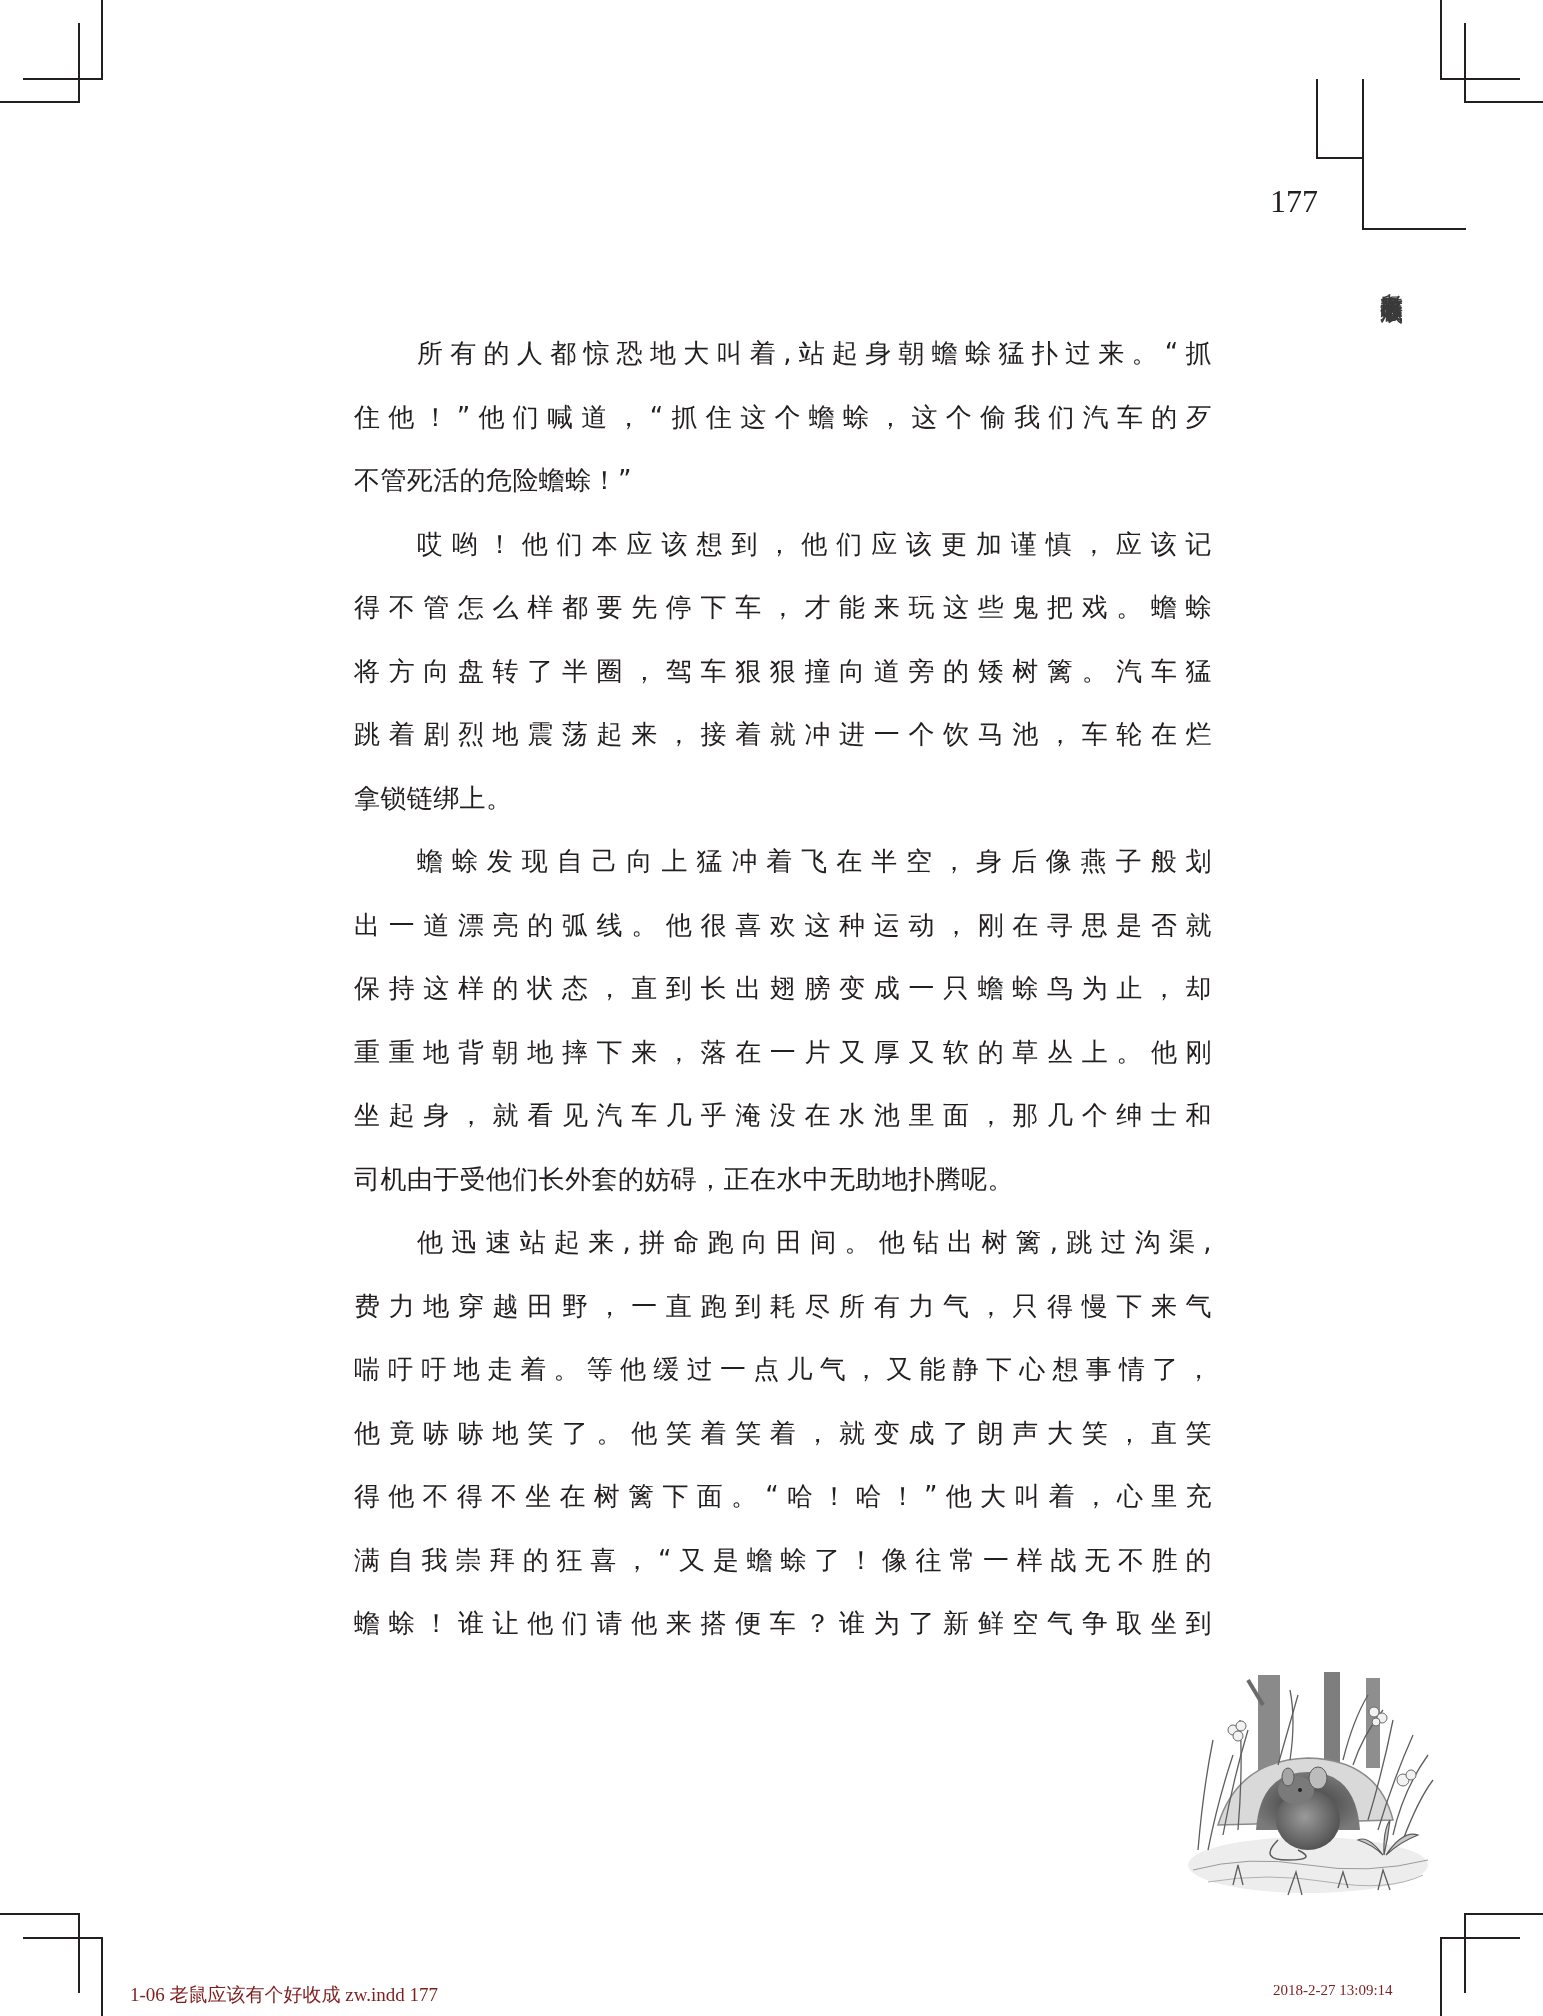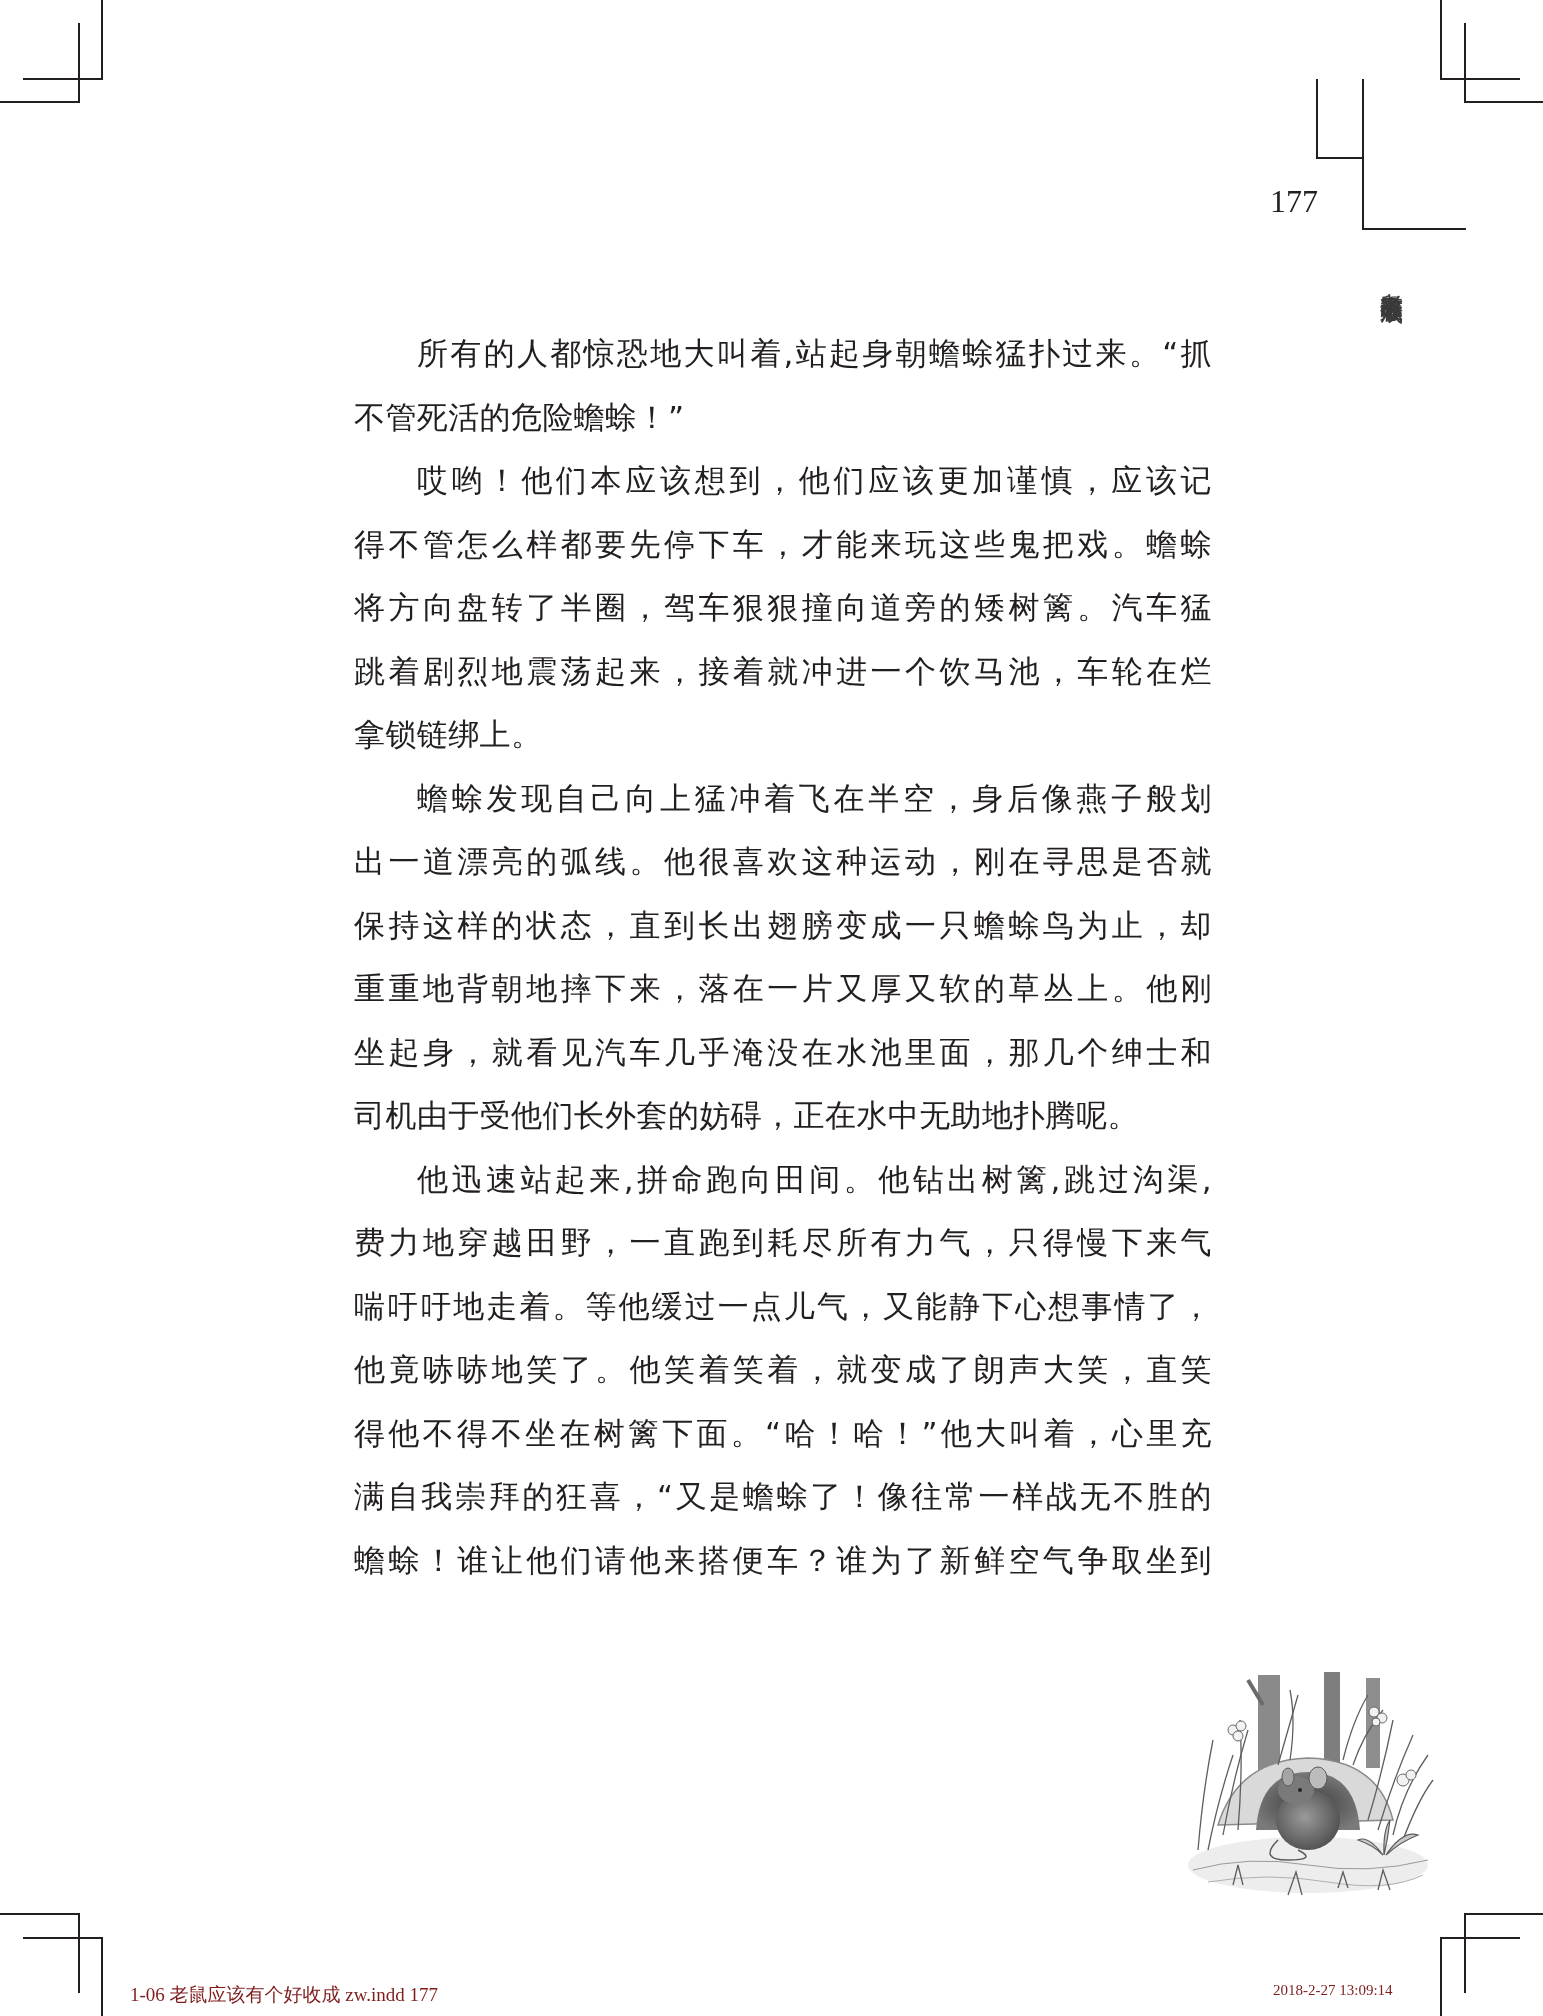--- a/index.html
+++ b/index.html
@@ -7,21 +7,21 @@
          font-family: "DejaVu Sans", sans-serif; color: #231f20; }
   .line { position: absolute; background: #231f20; }
   .h { height: 2px; }
   .v { width: 2px; }
   .page-number { position: absolute; left: 1270px; top: 183px; font-family: "Liberation Serif", "DejaVu Serif", serif;
                  font-size: 32px; color: #231f20; letter-spacing: 0px; }
   .running-title { position: absolute; left: 1375px; top: 275px; width: 30px;
                    font-size: 23px; line-height: 26px; color: #3a3a3a; text-align: center;
                    writing-mode: vertical-rl; letter-spacing: 1px; }
   .body-text { position: absolute; left: 354px; top: 322px; width: 858px; }
-  .para { margin: 0; font-size: 31px; line-height: 63.5px; text-align: justify; text-align-last: auto;
+  .para { margin: 0; font-size: 26px; line-height: 63.5px; text-align: justify; text-align-last: auto;
           color: #231f20; letter-spacing: 0.4px; }
   .para .ln { display: block; white-space: nowrap; text-align-last: justify; text-align: justify; }
   .para .ln.last { text-align-last: left; }
   .para .ln.indent { padding-left: 63px; }
   .illustration { position: absolute; left: 1178px; top: 1660px; width: 260px; height: 245px; }
   .footer-left { position: absolute; left: 130px; top: 1982px; font-family: "Liberation Serif", "DejaVu Serif", serif;
                  font-size: 19px; color: #7f1d1d; }
   .footer-right { position: absolute; left: 1273px; top: 1982px; font-family: "Liberation Serif", "DejaVu Serif", serif;
                   font-size: 15px; color: #7f1d1d; }
 </style>
@@ -52,20 +52,21 @@
 <div class="line h" style="left:1316px; top:157px; width:47px;"></div>
 <div class="line v" style="left:1362px; top:79px; height:151px;"></div>
 <div class="line h" style="left:1362px; top:228px; width:104px;"></div>
 
 <div class="page-number">177</div>
 <div class="running-title">老鼠应该有个好收成</div>
 
 <div class="body-text">
   <p class="para">
     <span class="ln indent">所有的人都惊恐地大叫着,站起身朝蟾蜍猛扑过来。“抓</span>
+    <span class="ln">住他！”他们喊道，“抓住这个蟾蜍，这个偷我们汽车的歹</span>
     <span class="ln last">不管死活的危险蟾蜍！”</span>
   </p>
   <p class="para">
     <span class="ln indent">哎哟！他们本应该想到，他们应该更加谨慎，应该记</span>
     <span class="ln">得不管怎么样都要先停下车，才能来玩这些鬼把戏。蟾蜍</span>
     <span class="ln">将方向盘转了半圈，驾车狠狠撞向道旁的矮树篱。汽车猛</span>
     <span class="ln">跳着剧烈地震荡起来，接着就冲进一个饮马池，车轮在烂</span>
     <span class="ln last">拿锁链绑上。</span>
   </p>
   <p class="para">

